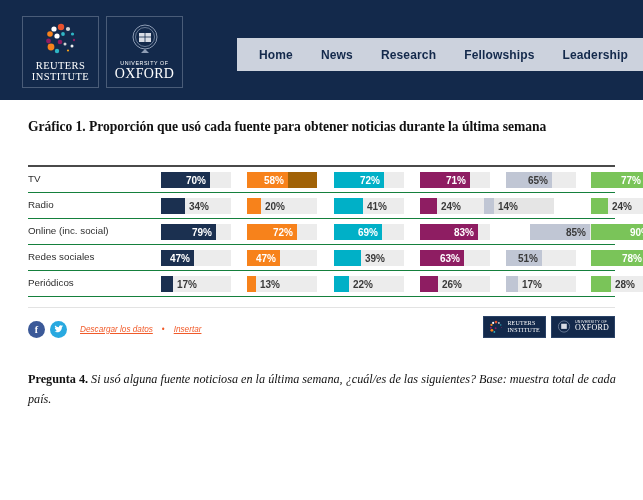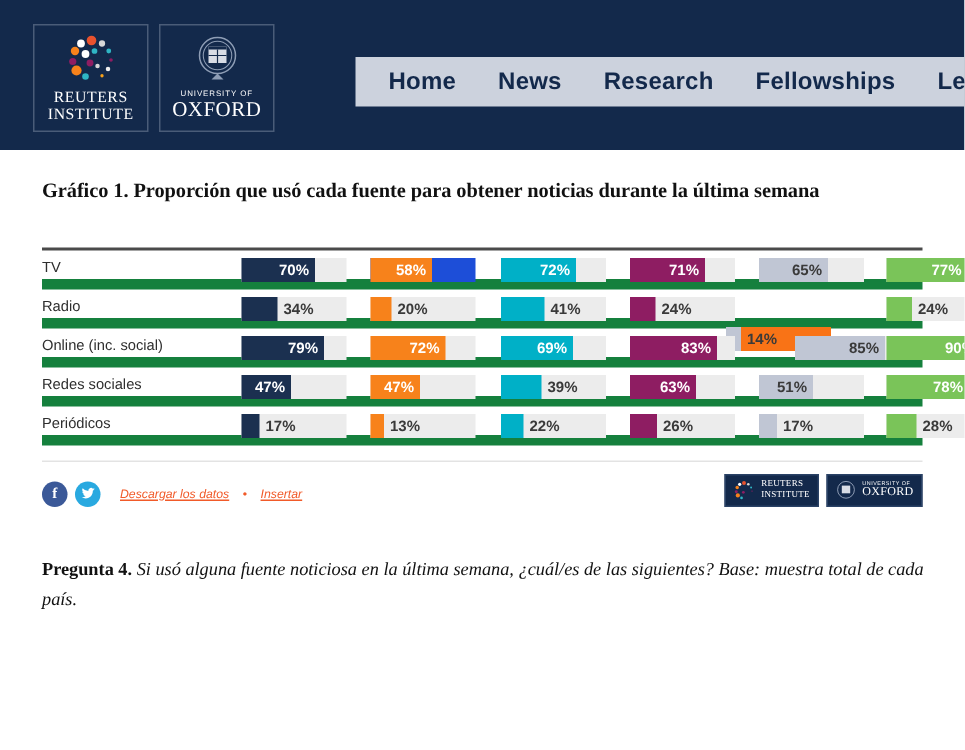--- a/index.html
+++ b/index.html
@@ -45,21 +45,21 @@
   }
 
   .main-nav {
     position: absolute; left: 237px; top: 38px;
     width: 406px; height: 33px;
     background: #ccd2dd;
     display: flex; align-items: center; gap: 28px;
     padding-left: 22px;
   }
   .main-nav a {
-    color: #13294b; font-size: 16px; font-weight: bold;
+    color: #13294b; font-size: 12px; font-weight: bold;
     text-decoration: none; letter-spacing: .15px;
     font-family: "Liberation Sans", sans-serif;
   }
 
   
   .page-body { position: relative; width: 527px; padding: 0 28px; }
 
   .chart-title {
     margin-top: 16px;
     font-family: "Liberation Serif", serif;
@@ -75,21 +75,21 @@
   .col-head {
     position: absolute; top: 0;
     font-size: 9.6px; color: #3c3c3c; line-height: 15px;
     white-space: pre-line;
   }
 
   .rule { height: 1.5px; background: #4a4a4a; width: 587px; }
 
   .chart-row {
     position: relative; height: 26px;
-    border-bottom: 7px solid #15803d; width: 587px;
+    border-bottom: 1px solid #15803d; width: 587px;
   }
   .row-label {
     position: absolute; left: 0; top: 6px;
     font-size: 9.8px; color: #2e2e2e;
     font-family: "Liberation Sans", sans-serif;
   }
   .track {
     position: absolute; top: 5px; height: 16px;
     width: 70px; background: #ececec;
   }
@@ -220,21 +220,21 @@
 
   <div class="chart">
     <div class="rule"></div>
     <div id="chart-rows">
         <div class="chart-row">
           <div class="row-label" style="left: 0px;">TV</div>
           <div class="track" style="left: 133px; background: rgb(236, 236, 236);">
             <div class="bar" style="width: 49px; background: rgb(27, 48, 80);"></div>
             <div class="bar-val val-in" style="right: 25px;">70%</div>
           </div>
-          <div class="track" style="left: 219px; background: #1d4ed8;">
+          <div class="track" style="left: 219px; background: #a16207;">
             <div class="bar" style="width: 41px; background: rgb(247, 130, 27);"></div>
             <div class="bar-val val-in" style="right: 33px;">58%</div>
           </div>
           <div class="track" style="left: 306px; background: rgb(236, 236, 236);">
             <div class="bar" style="width: 50px; background: rgb(0, 176, 199);"></div>
             <div class="bar-val val-in" style="right: 24px;">72%</div>
           </div>
           <div class="track" style="left: 392px; background: rgb(236, 236, 236);">
             <div class="bar" style="width: 50px; background: rgb(142, 29, 98);"></div>
             <div class="bar-val val-in" style="right: 24px;">71%</div>
@@ -259,21 +259,21 @@
             <div class="bar-val val-out" style="left: 18px;">20%</div>
           </div>
           <div class="track" style="left: 306px; background: rgb(236, 236, 236);">
             <div class="bar" style="width: 29px; background: rgb(0, 176, 199);"></div>
             <div class="bar-val val-out" style="left: 33px;">41%</div>
           </div>
           <div class="track" style="left: 392px; background: rgb(236, 236, 236);">
             <div class="bar" style="width: 17px; background: rgb(142, 29, 98);"></div>
             <div class="bar-val val-out" style="left: 21px;">24%</div>
           </div>
-          <div class="track" style="left: 456px; background: #f97316; margin-top: 20px;">
+          <div class="track" style="left: 456px; background: #e5e5e5;">
             <div class="bar" style="width: 10px; background: rgb(192, 198, 212);"></div>
             <div class="bar-val val-out" style="left: 14px;">14%</div>
           </div>
           <div class="track" style="left: 563px; background: rgb(236, 236, 236);">
             <div class="bar" style="width: 17px; background: rgb(122, 196, 89);"></div>
             <div class="bar-val val-out" style="left: 21px;">24%</div>
           </div>
         </div>
         <div class="chart-row">
           <div class="row-label" style="left: 0px;">Online (inc. social)</div>

